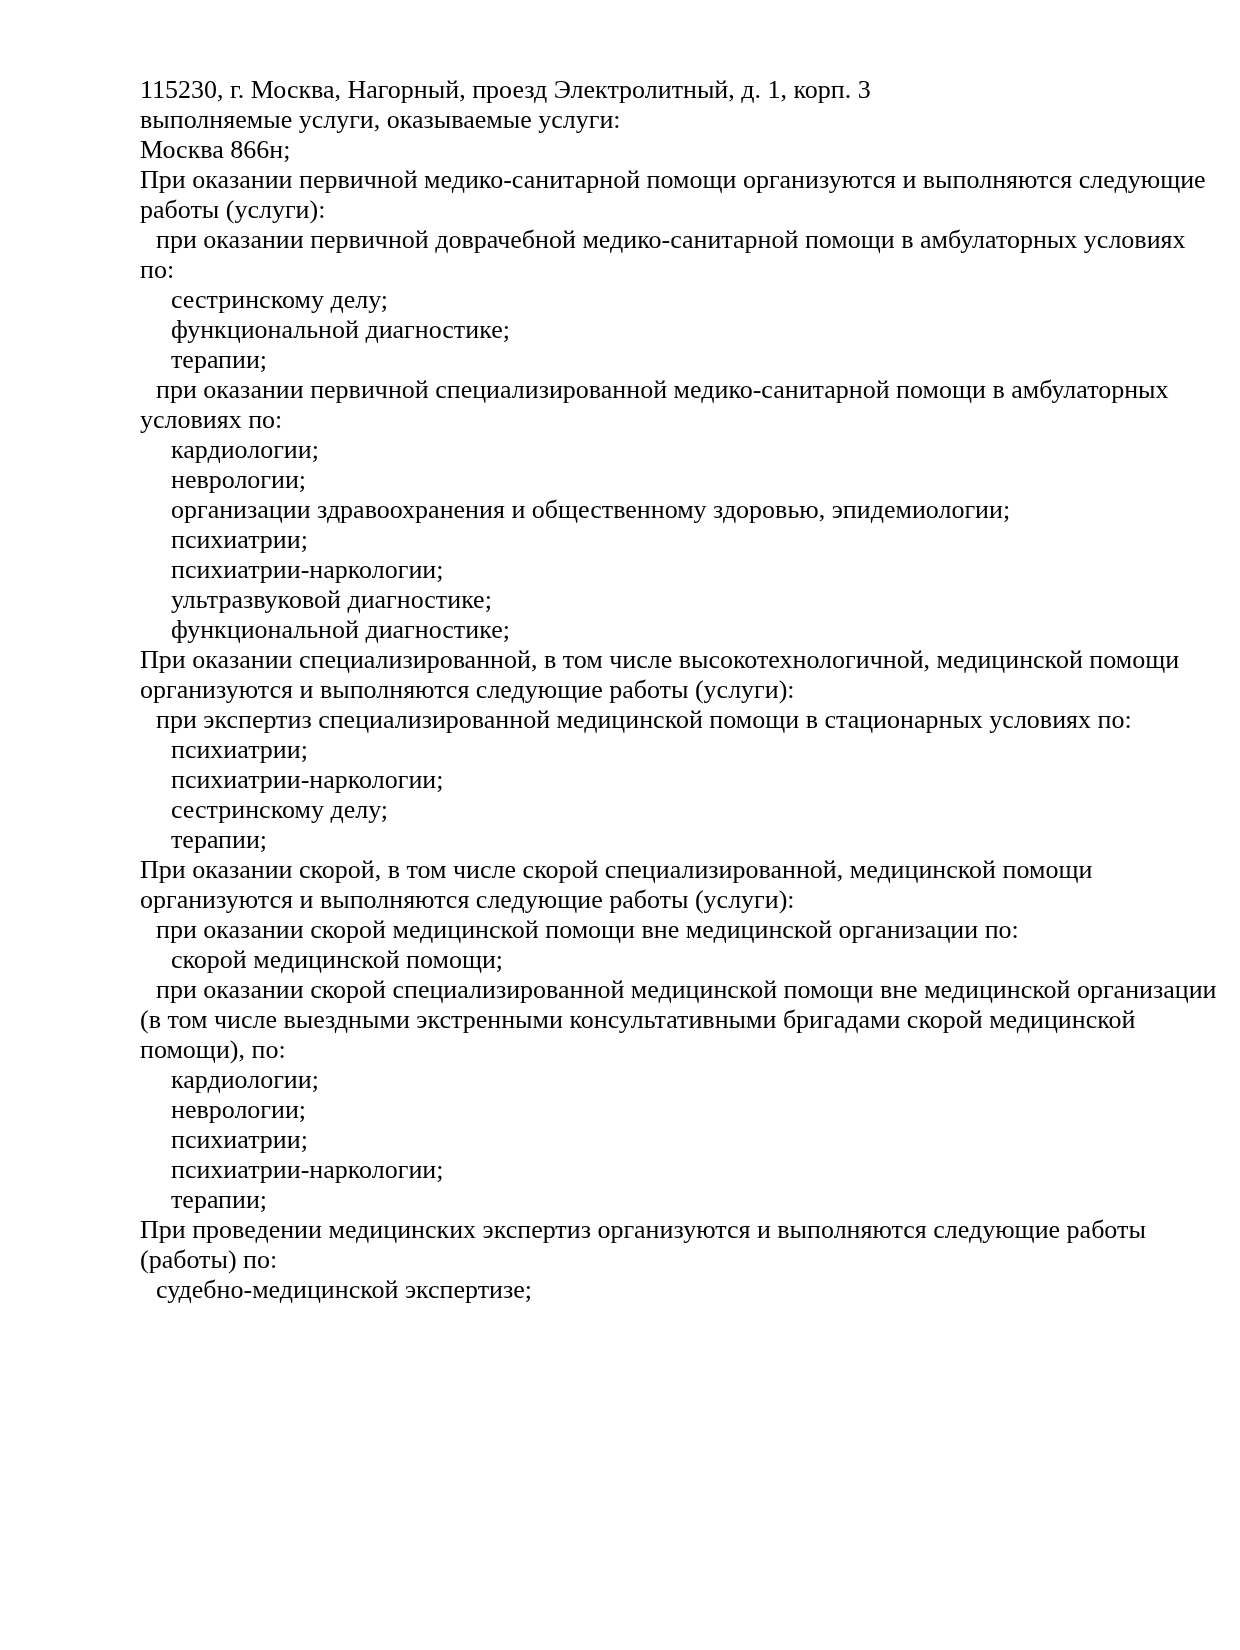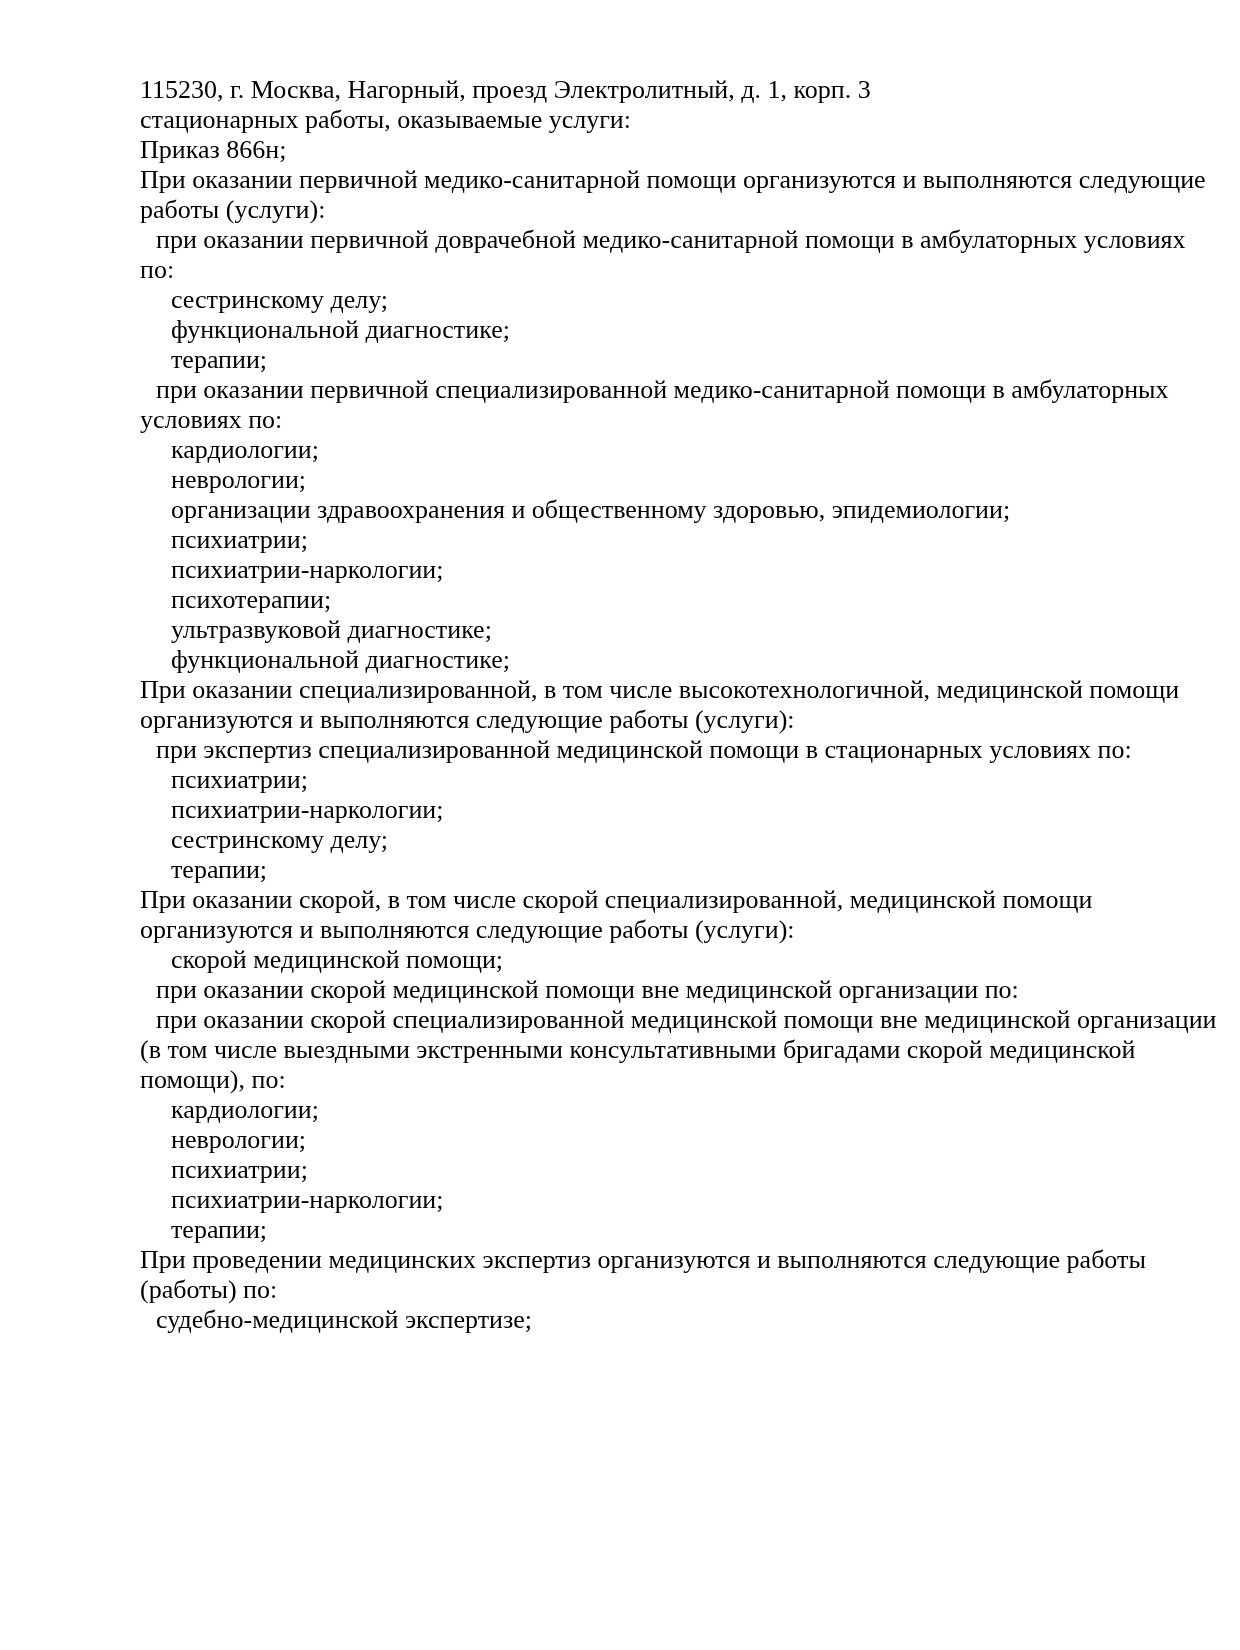--- a/index.html
+++ b/index.html
@@ -30,50 +30,49 @@
   .indent-0 { padding-left: 0; }
   .indent-1 { padding-left: 16px; }
   .indent-2 { padding-left: 31px; }
 </style>
 </head>
 <body>
 
 <div class="page">
   <div>
       <div class="line indent-0">115230, г. Москва, Нагорный, проезд Электролитный, д. 1, корп. 3</div>
-      <div class="line indent-0">стационарных работы, оказываемые услуги:</div>
-      <div class="line indent-0">Приказ 866н;</div>
+      <div class="line indent-0">выполняемые услуги, оказываемые услуги:</div>
+      <div class="line indent-0">Москва 866н;</div>
       <div class="line indent-0">При оказании первичной медико-санитарной помощи организуются и выполняются следующие</div>
       <div class="line indent-0">работы (услуги):</div>
       <div class="line indent-1">при оказании первичной доврачебной медико-санитарной помощи в амбулаторных условиях</div>
       <div class="line indent-0">по:</div>
       <div class="line indent-2">сестринскому делу;</div>
       <div class="line indent-2">функциональной диагностике;</div>
       <div class="line indent-2">терапии;</div>
       <div class="line indent-1">при оказании первичной специализированной медико-санитарной помощи в амбулаторных</div>
       <div class="line indent-0">условиях по:</div>
       <div class="line indent-2">кардиологии;</div>
       <div class="line indent-2">неврологии;</div>
       <div class="line indent-2">организации здравоохранения и общественному здоровью, эпидемиологии;</div>
       <div class="line indent-2">психиатрии;</div>
       <div class="line indent-2">психиатрии-наркологии;</div>
-      <div class="line indent-2">психотерапии;</div>
       <div class="line indent-2">ультразвуковой диагностике;</div>
       <div class="line indent-2">функциональной диагностике;</div>
       <div class="line indent-0">При оказании специализированной, в том числе высокотехнологичной, медицинской помощи</div>
       <div class="line indent-0">организуются и выполняются следующие работы (услуги):</div>
       <div class="line indent-1">при экспертиз специализированной медицинской помощи в стационарных условиях по:</div>
       <div class="line indent-2">психиатрии;</div>
       <div class="line indent-2">психиатрии-наркологии;</div>
       <div class="line indent-2">сестринскому делу;</div>
       <div class="line indent-2">терапии;</div>
       <div class="line indent-0">При оказании скорой, в том числе скорой специализированной, медицинской помощи</div>
       <div class="line indent-0">организуются и выполняются следующие работы (услуги):</div>
+      <div class="line indent-1">при оказании скорой медицинской помощи вне медицинской организации по:</div>
       <div class="line indent-2">скорой медицинской помощи;</div>
-      <div class="line indent-1">при оказании скорой медицинской помощи вне медицинской организации по:</div>
       <div class="line indent-1">при оказании скорой специализированной медицинской помощи вне медицинской организации</div>
       <div class="line indent-0">(в том числе выездными экстренными консультативными бригадами скорой медицинской</div>
       <div class="line indent-0">помощи), по:</div>
       <div class="line indent-2">кардиологии;</div>
       <div class="line indent-2">неврологии;</div>
       <div class="line indent-2">психиатрии;</div>
       <div class="line indent-2">психиатрии-наркологии;</div>
       <div class="line indent-2">терапии;</div>
       <div class="line indent-0">При проведении медицинских экспертиз организуются и выполняются следующие работы</div>
       <div class="line indent-0">(работы) по:</div>

